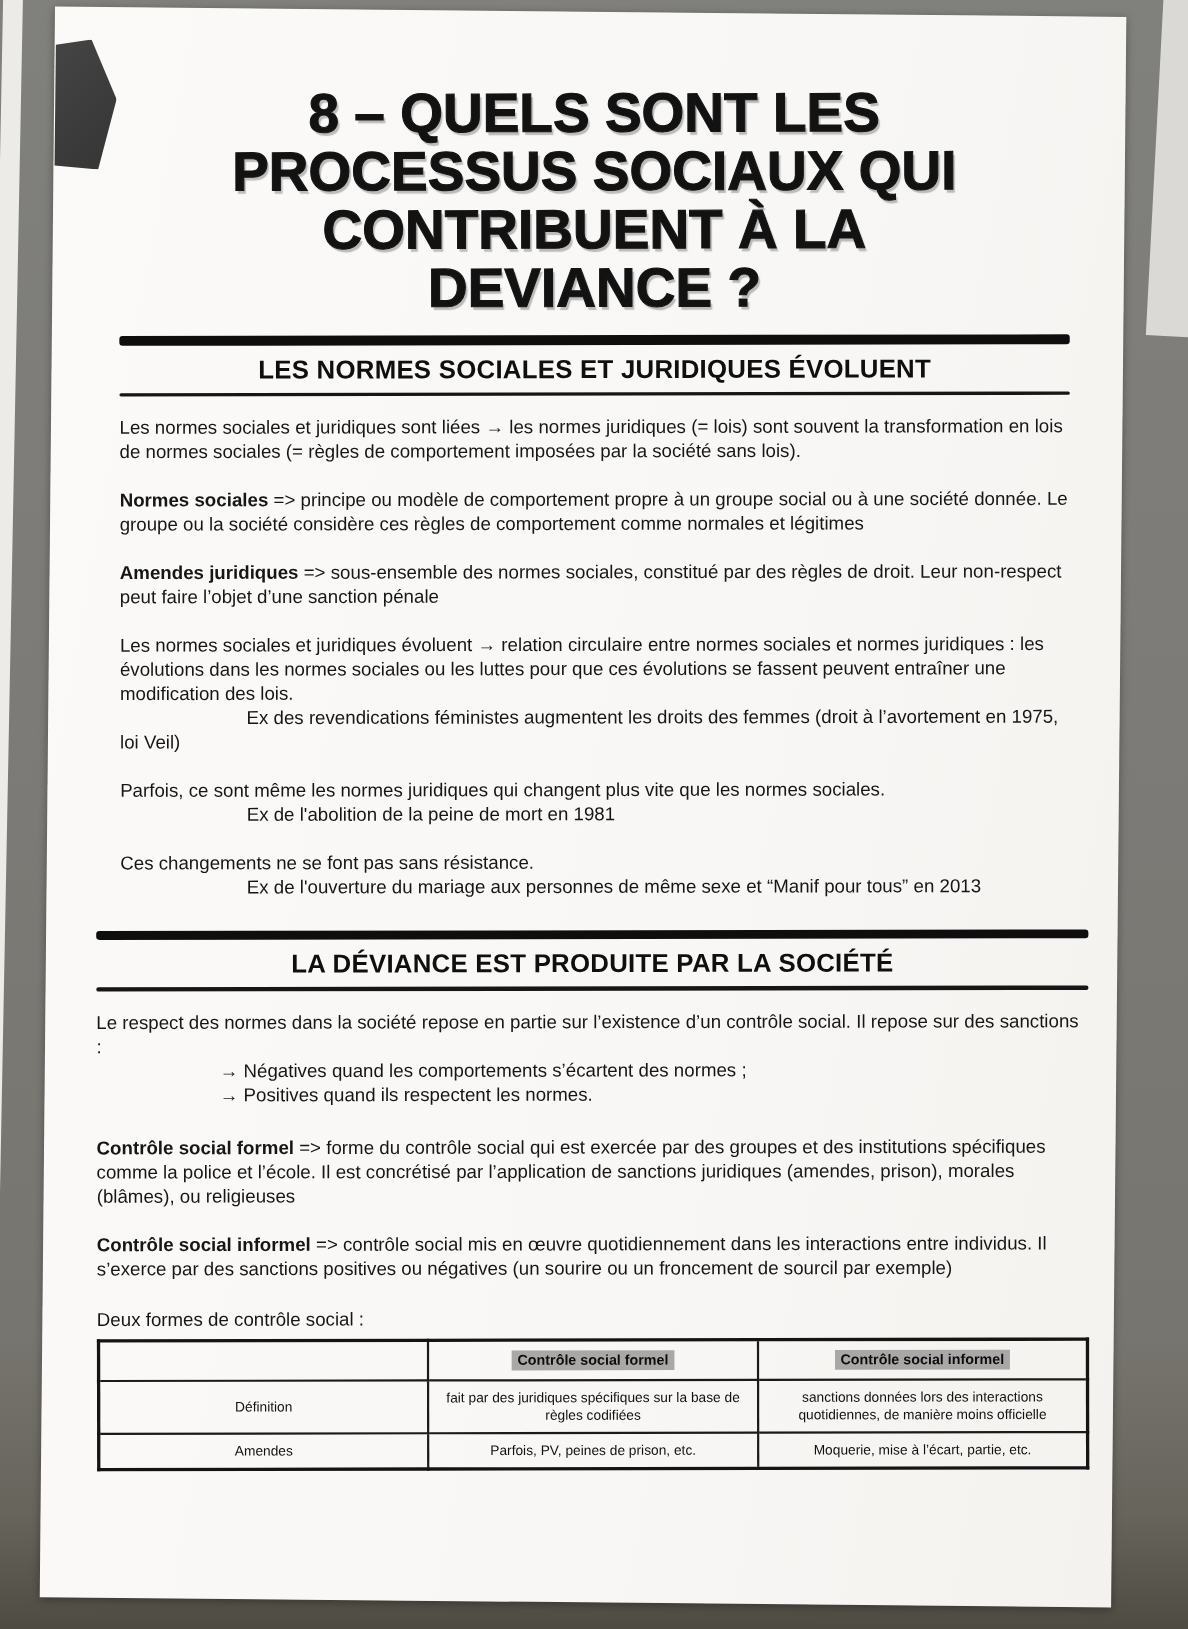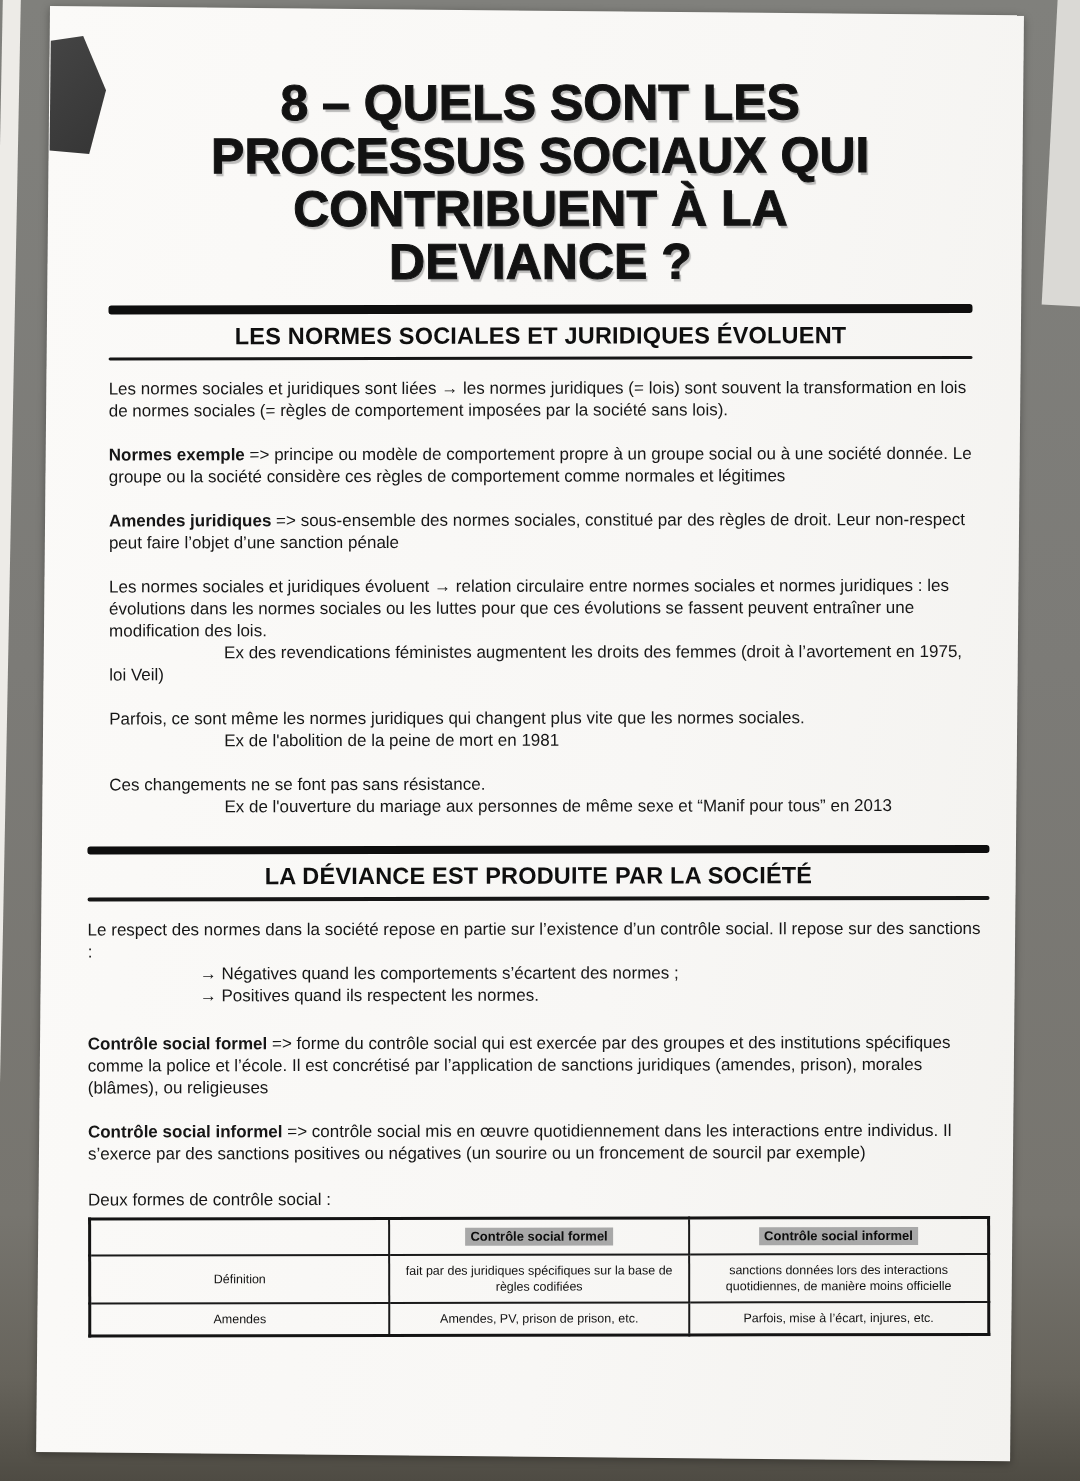--- a/index.html
+++ b/index.html
@@ -91,21 +91,21 @@
         <div>CONTRIBUENT À LA</div>
         <div>DEVIANCE ?</div>
       </div>
 
       <div class="rule-thick"></div>
       <div class="sec-heading">LES NORMES SOCIALES ET JURIDIQUES ÉVOLUENT</div>
       <div class="rule-thin"></div>
 
       <p class="para first">Les normes sociales et juridiques sont liées → les normes juridiques (= lois) sont souvent la transformation en lois de normes sociales (= règles de comportement imposées par la société sans lois).</p>
 
-      <p class="para"><span class="lead">Normes exemple</span><span> =&gt; principe ou modèle de comportement propre à un groupe social ou à une société donnée. Le groupe ou la société considère ces règles de comportement comme normales et légitimes</span></p>
+      <p class="para"><span class="lead">Normes sociales</span><span> =&gt; principe ou modèle de comportement propre à un groupe social ou à une société donnée. Le groupe ou la société considère ces règles de comportement comme normales et légitimes</span></p>
 
       <p class="para"><span class="lead">Amendes juridiques</span><span> =&gt; sous-ensemble des normes sociales, constitué par des règles de droit. Leur non-respect peut faire l’objet d’une sanction pénale</span></p>
 
       <p class="para">Les normes sociales et juridiques évoluent → relation circulaire entre normes sociales et normes juridiques : les évolutions dans les normes sociales ou les luttes pour que ces évolutions se fassent peuvent entraîner une modification des lois.</p>
       <p class="ex">Ex des revendications féministes augmentent les droits des femmes (droit à l’avortement en 1975, loi Veil)</p>
 
       <p class="para">Parfois, ce sont même les normes juridiques qui changent plus vite que les normes sociales.</p>
       <p class="ex">Ex de l'abolition de la peine de mort en 1981</p>
 
       <p class="para">Ces changements ne se font pas sans résistance.</p>
@@ -134,22 +134,22 @@
               <td><span class="hl" style="background: rgb(168, 168, 168);">Contrôle social formel</span></td>
               <td><span class="hl" style="background: rgb(168, 168, 168);">Contrôle social informel</span></td>
             </tr>
             <tr>
               <td class="rowlabel">Définition</td>
               <td>fait par des juridiques spécifiques sur la base de règles codifiées</td>
               <td>sanctions données lors des interactions quotidiennes, de manière moins officielle</td>
             </tr>
             <tr>
               <td class="rowlabel">Amendes</td>
-              <td>Amendes, PV, prison de prison, etc.</td>
-              <td>Parfois, mise à l’écart, injures, etc.</td>
+              <td>Parfois, PV, peines de prison, etc.</td>
+              <td>Moquerie, mise à l’écart, partie, etc.</td>
             </tr>
           </tbody>
             </table>
         </div>
       </div>
 
     </div>
   </div>
 
   <div class="clip"></div>

